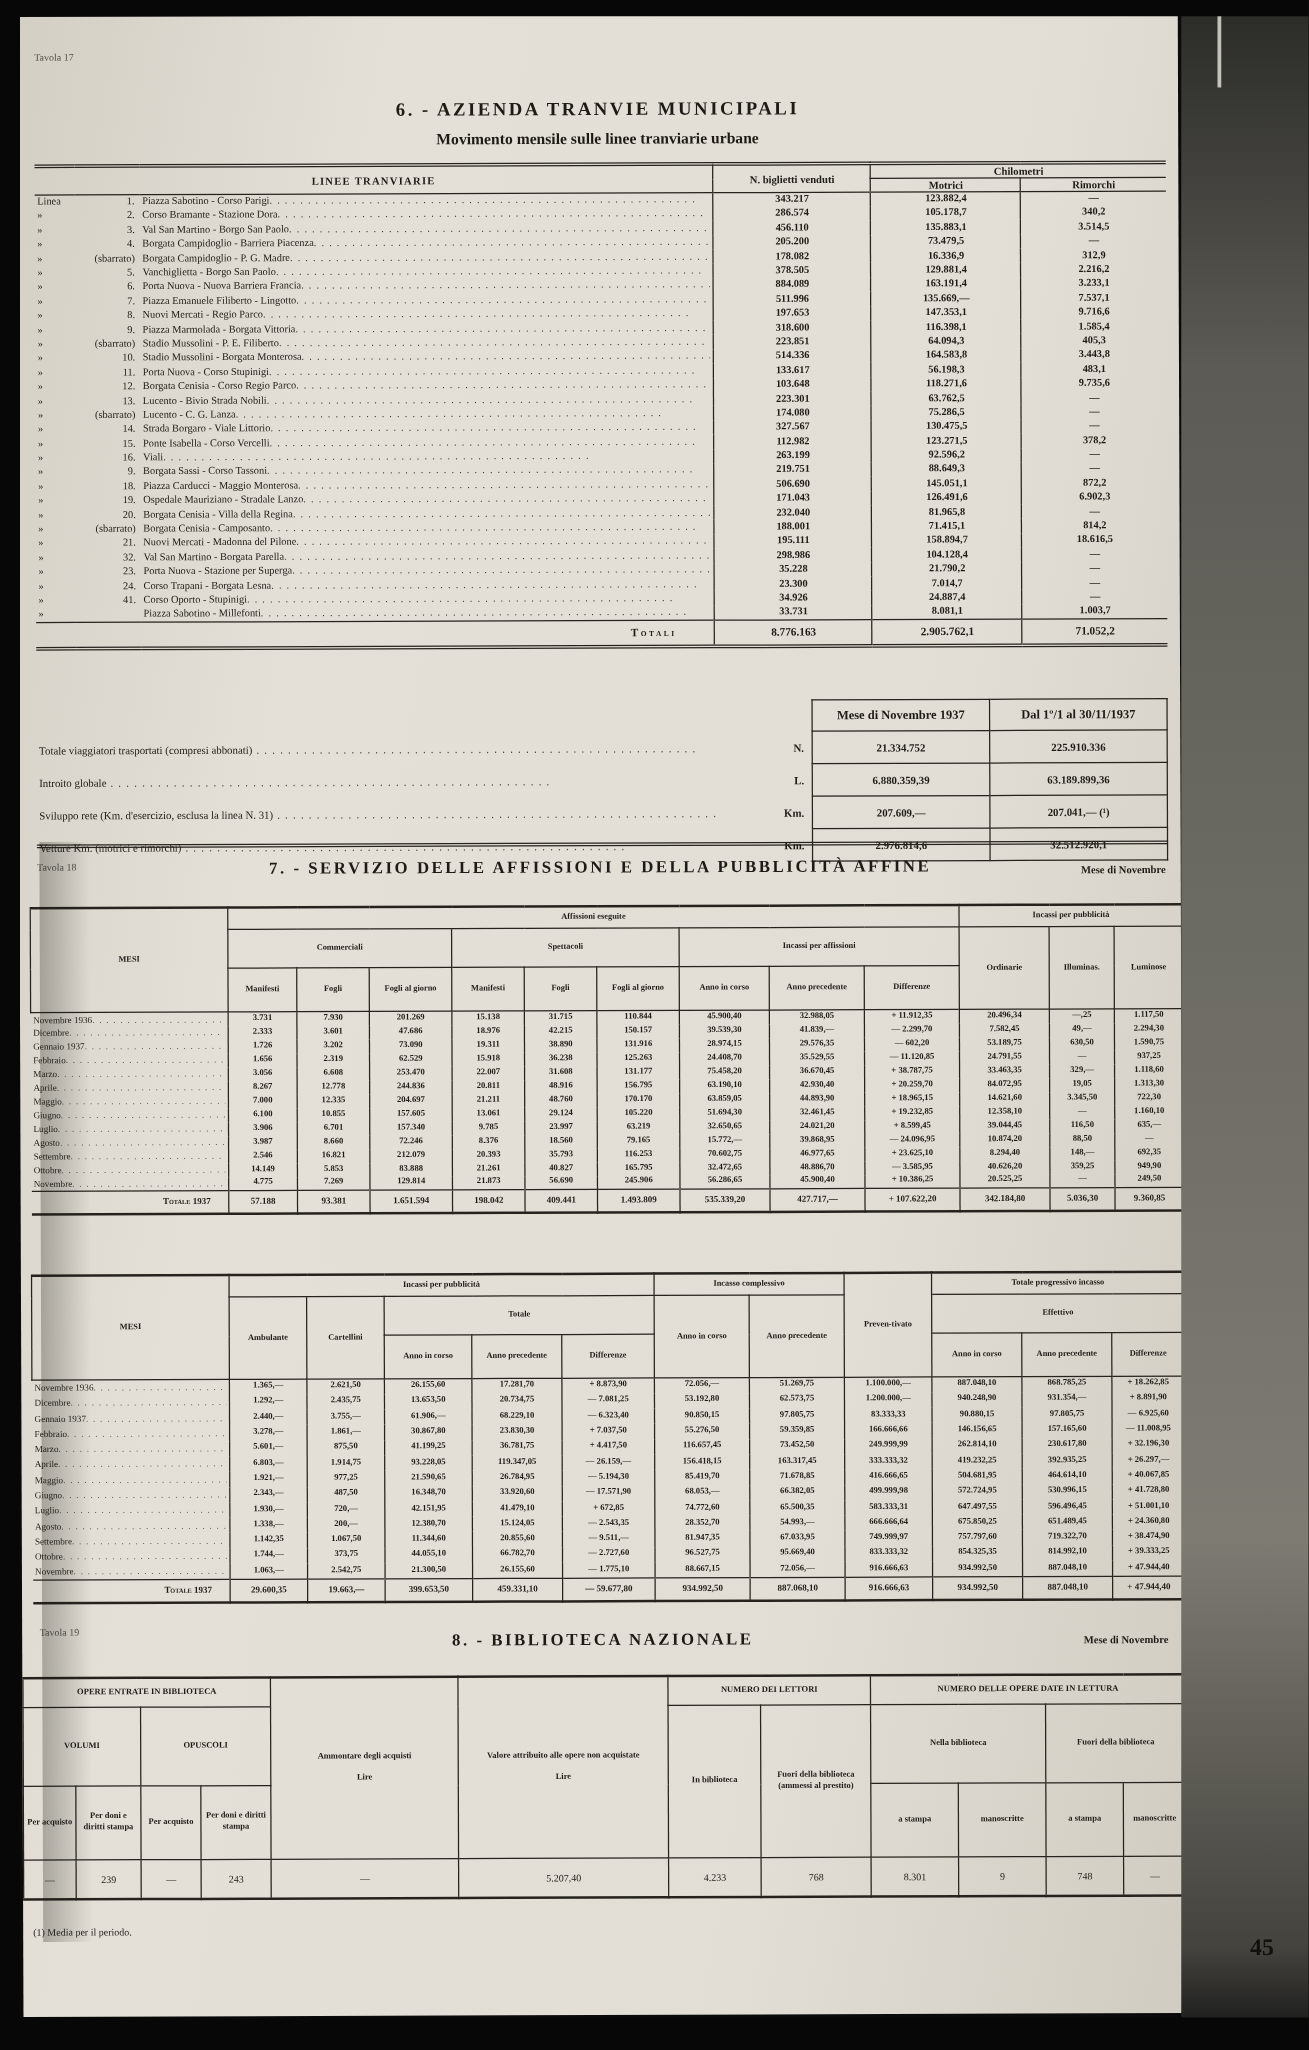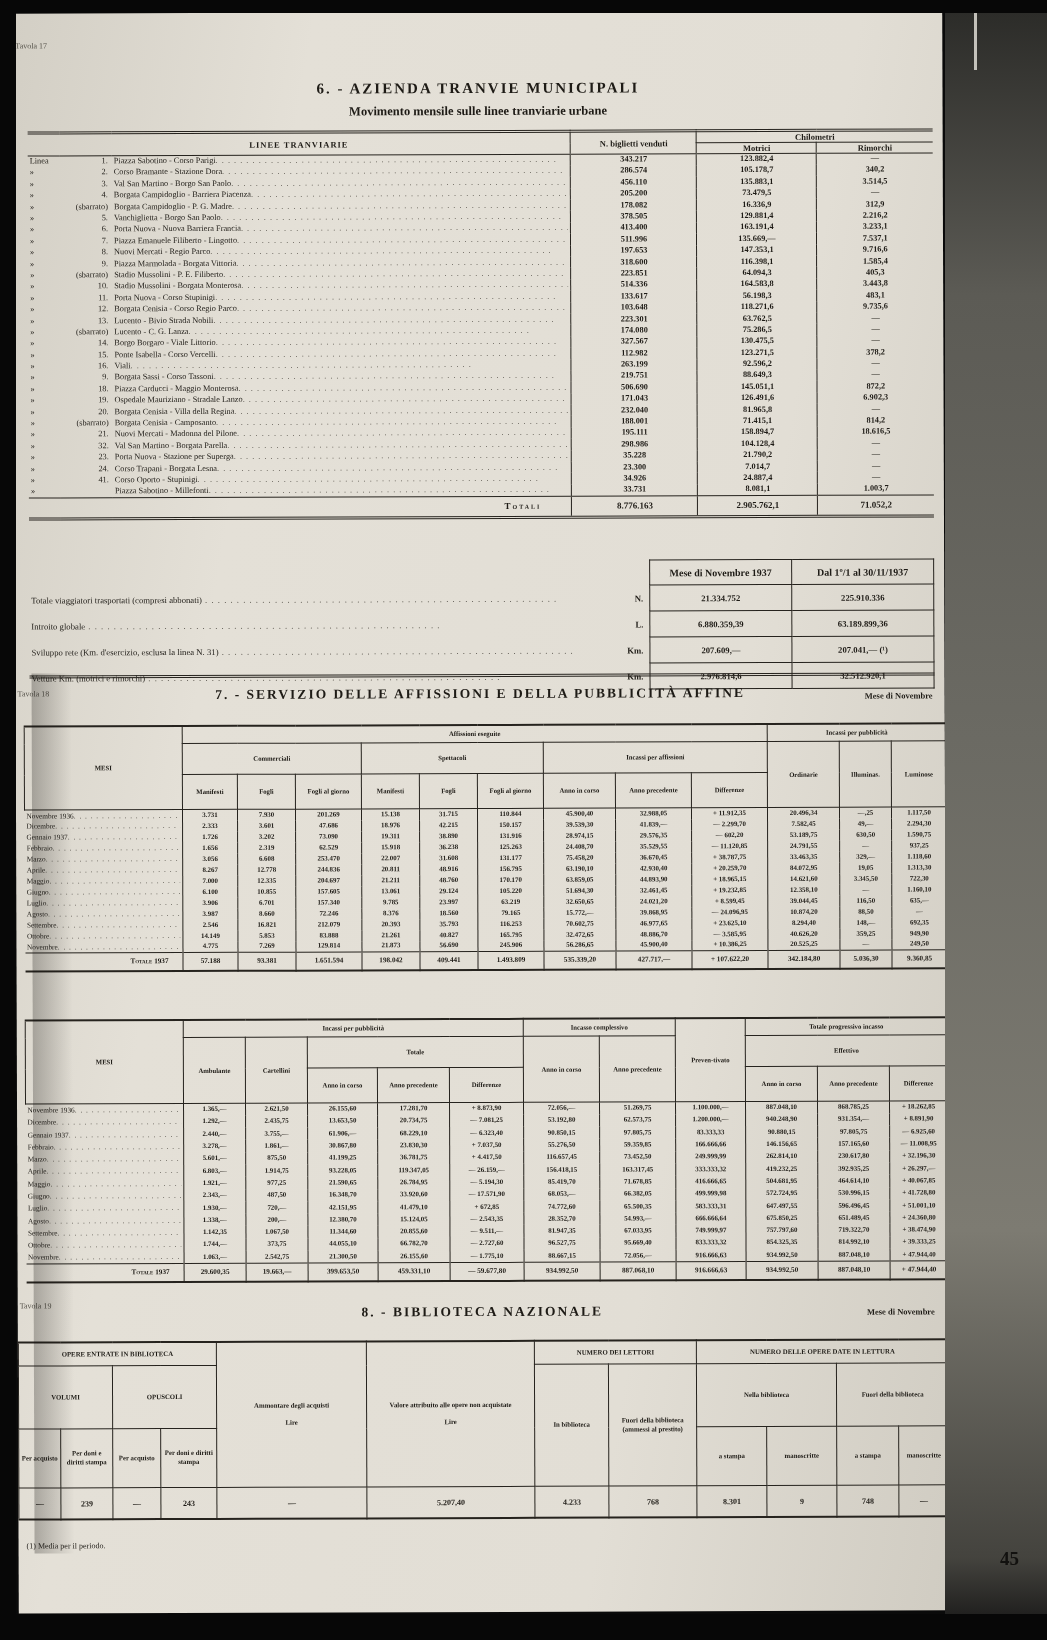--- a/index.html
+++ b/index.html
@@ -10,21 +10,21 @@
          transform:rotate(-0.2deg);}
   .band{position:absolute;right:0;top:0;width:102px;height:1640px;
         background:linear-gradient(180deg,#2a2a27,#5c5b55 18%,#6b6a63 45%,#7d7b72 75%,#44433e 95%,#111);}
   .band-hl{position:absolute;right:70px;top:0;width:3px;height:70px;background:#e8e6df;opacity:.8;}
   .topbar{position:absolute;left:0;top:0;width:100%;height:13px;background:#070707;}
   .leftbar{position:absolute;left:0;top:0;width:16px;height:1640px;background:#070707;}
   .botbar{position:absolute;left:0;top:1614px;width:100%;height:26px;background:#070707;}
   .edge-shade{position:absolute;left:16px;top:660px;width:40px;height:880px;
         background:linear-gradient(90deg,rgba(20,18,15,.28),rgba(20,18,15,0));pointer-events:none;}
   .pagenum{position:absolute;right:28px;top:1548px;font-size:19px;font-weight:bold;color:#12110f;}
-  .margin-label{position:absolute;left:2px;font-size:8px;color:#3a372f;opacity:.85;white-space:nowrap;}
+  .margin-label{position:absolute;left:14px;font-size:8px;color:#3a372f;opacity:.85;white-space:nowrap;}
 
   .t-title{position:absolute;width:100%;text-align:center;font-weight:bold;letter-spacing:2px;font-size:15px;}
   .t-sub{position:absolute;width:100%;text-align:center;font-weight:bold;font-size:12.5px;}
   .mese-note{position:absolute;font-size:8.5px;font-weight:bold;}
 
   table{border-collapse:collapse;table-layout:fixed;}
   td,th{padding:0 2px;overflow:hidden;white-space:nowrap;}
 
   
   .t6wrap{position:absolute;left:14px;top:118px;width:905px;}
@@ -68,21 +68,21 @@
   .t7b tbody tr{height:12.3px;}
   .t7 .mth{border-left:none;}
 
   
   .t8wrap{position:absolute;left:0px;top:1328px;width:930px;}
   .t8{width:100%;font-size:6.9px;border-top:2px solid #26231e;border-bottom:2px solid #26231e;}
   .t8 th{font-weight:bold;font-size:6.8px;border:1px solid #26231e;line-height:1.3;white-space:normal;}
   .t8 tr.tier1 th{height:22px;}
   .t8 tr.tier2 th{height:62px;}
   .t8 tr.tier3 th{height:58px;}
-  .t8 td{border:1px solid #26231e;text-align:center;font-weight:bold;font-size:8px;height:30px;}
+  .t8 td{border:1px solid #26231e;text-align:center;font-weight:normal;font-size:8px;height:30px;}
   .footnote{position:absolute;left:8px;top:1528px;font-size:8px;}
 </style>
 </head>
 <body>
 
 <div class="paper">
 
   <div class="margin-label" style="top:28px;">Tavola 17</div>
   <div class="margin-label" style="top:676px;">Tavola 18</div>
   <div class="margin-label" style="top:1288px;">Tavola 19</div>
@@ -199,21 +199,21 @@
 
           <tr>
             <td class="pfx">»</td>
             <td class="num">6.</td>
             <td>
               <div class="nmcell">
                 <span>Porta Nuova - Nuova Barriera Francia</span>
                 <span class="dots"></span>
               </div>
             </td>
-            <td class="val vline">413.400</td>
+            <td class="val vline">884.089</td>
             <td class="val vline">163.191,4</td>
             <td class="val vline">3.233,1</td>
           </tr>
 
           <tr>
             <td class="pfx">»</td>
             <td class="num">7.</td>
             <td>
               <div class="nmcell">
                 <span>Piazza Emanuele Filiberto - Lingotto</span>
@@ -335,21 +335,21 @@
             <td class="val vline">174.080</td>
             <td class="val vline">75.286,5</td>
             <td class="val vline">—</td>
           </tr>
 
           <tr>
             <td class="pfx">»</td>
             <td class="num">14.</td>
             <td>
               <div class="nmcell">
-                <span>Borgo Borgaro - Viale Littorio</span>
+                <span>Strada Borgaro - Viale Littorio</span>
                 <span class="dots"></span>
               </div>
             </td>
             <td class="val vline">327.567</td>
             <td class="val vline">130.475,5</td>
             <td class="val vline">—</td>
           </tr>
 
           <tr>
             <td class="pfx">»</td>

